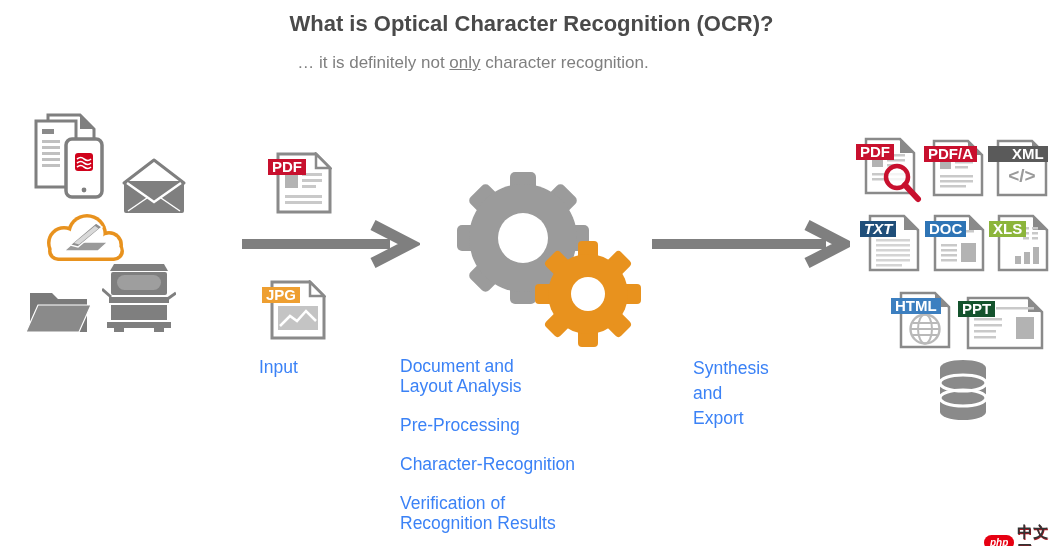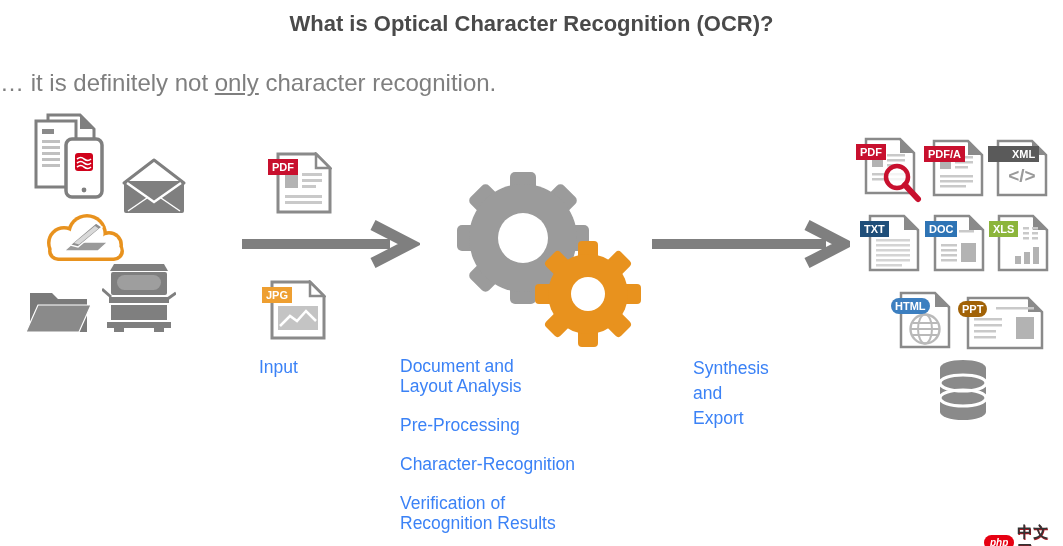--- a/index.html
+++ b/index.html
@@ -1,32 +1,32 @@
 <!DOCTYPE html>
 <html><head>
 <meta charset="utf-8">
 <style>
   html,body{margin:0;padding:0;background:#fff;}
   #canvas{position:relative;width:1063px;height:546px;background:#ffffff;overflow:hidden;
           font-family:"Liberation Sans",sans-serif;}
   .abs{position:absolute;}
   .title{position:absolute;left:0;top:11px;width:1063px;text-align:center;
          font-size:22px;font-weight:bold;color:#4a4a4a;}
-  .subtitle{position:absolute;left:0;top:53px;width:946px;
-            font-size:24px;color:#7f7f7f;margin-top:16px;}
+  .subtitle{position:absolute;left:0;top:53px;width:946px;text-align:center;
+            font-size:17px;color:#7f7f7f;}
   .subtitle .ul{text-decoration:underline;}
   .label{position:absolute;color:#3b82f6;font-size:17.5px;line-height:20px;
          white-space:pre-line;}
   .steps{display:flex;flex-direction:column;gap:19px;}
   .file{position:absolute;}
-  .badge{position:absolute;left:-8px;top:7px;color:#fff;font-weight:bold;font-size:11px;
+  .badge{position:absolute;left:-8px;top:7px;color:#fff;font-weight:bold;font-size:15px;
          line-height:14px;padding:1px 4px;white-space:nowrap;}
   .b-red{background:#c8102e;} .b-jpg{background:#ee9f31;} .b-xml{background:#5a5a5a;padding-left:24px;}
-  .b-txt{background:#1f4e79;} .b-doc{background:#2e74b5;} .b-xls{background:#8cb53b;}
-  .b-html{background:#3c7fc0;border-radius:8px;} .b-ppt{background:#a16207;border-radius:8px;}
+  .b-txt{background:#1f4e79;font-style:italic;} .b-doc{background:#2e74b5;} .b-xls{background:#8cb53b;}
+  .b-html{background:#3c7fc0;} .b-ppt{background:#14532d;}
   .wm{position:absolute;left:984px;top:523px;display:flex;align-items:center;gap:3px;}
   .wm-oval{background:#e60012;color:#fff;font-weight:bold;font-style:italic;font-size:10px;
            line-height:13px;padding:1px 6px;border-radius:9px;}
   .wm-text{font-weight:bold;font-size:15px;color:#333;letter-spacing:1px;
            text-shadow:0.5px 0.5px 0 #a91622;}
 </style>
 </head>
 <body>
 
 <div id="canvas">

